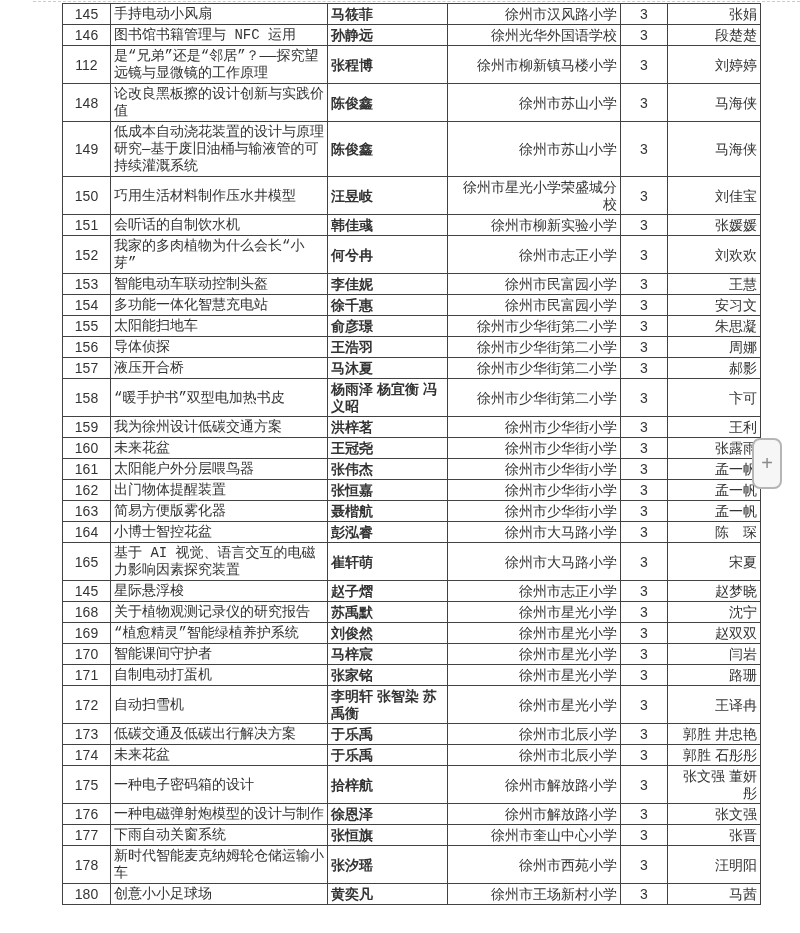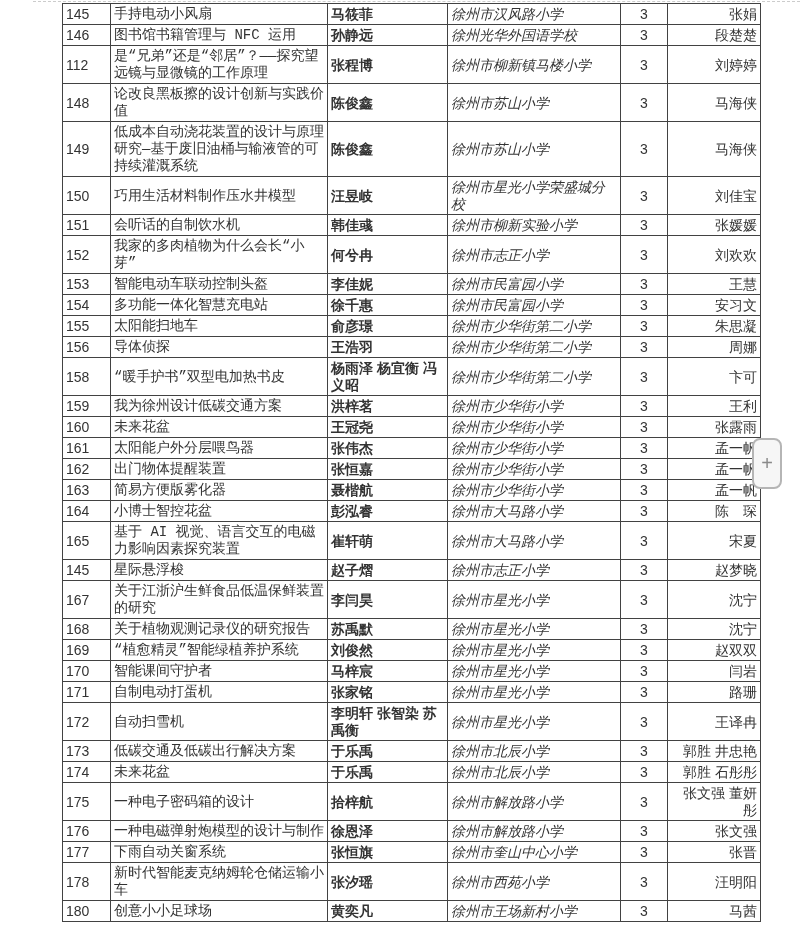--- a/index.html
+++ b/index.html
@@ -25,24 +25,24 @@
     font-size: 14px;
     line-height: 17px;
   }
   table.projects td {
     border: 1px solid #424242;
     padding: 2px 3px 1px 3px;
     vertical-align: middle;
     word-break: break-all;
     overflow: hidden;
   }
-  td.c-no      { text-align: left; margin-top: 13px; }
+  td.c-no      { text-align: center; margin-top: 13px; }
   td.c-title   { text-align: left; padding-left: 6px; font-family: Liberation Mono, monospace; }
   td.c-author  { text-align: left; padding-left: 5px; font-weight: bold; }
-  td.c-school  { text-align: left; padding-left: 5px; font-style: italic; }
+  td.c-school  { text-align: right; padding-left: 5px; }
   td.c-count   { text-align: center; }
   td.c-teacher { text-align: right; }
   .add-btn {
     position: absolute;
     left: 752px; top: 438px;
     width: 30px; height: 51px;
     background: #f6f6f6;
     border: 2px solid #b5b5b5;
     border-radius: 8px;
     display: flex; align-items: center; justify-content: center;
@@ -159,20 +159,28 @@
   </tr>
       <tr>
     <td class="c-no">156</td>
     <td class="c-title">导体侦探</td>
     <td class="c-author">王浩羽</td>
     <td class="c-school">徐州市少华街第二小学</td>
     <td class="c-count">3</td>
     <td class="c-teacher">周娜</td>
   </tr>
       <tr>
+    <td class="c-no">157</td>
+    <td class="c-title">液压开合桥</td>
+    <td class="c-author">马沐夏</td>
+    <td class="c-school">徐州市少华街第二小学</td>
+    <td class="c-count">3</td>
+    <td class="c-teacher">郝影</td>
+  </tr>
+      <tr>
     <td class="c-no">158</td>
     <td class="c-title">“暖手护书”双型电加热书皮</td>
     <td class="c-author">杨雨泽 杨宜衡 冯义昭</td>
     <td class="c-school">徐州市少华街第二小学</td>
     <td class="c-count">3</td>
     <td class="c-teacher">卞可</td>
   </tr>
       <tr>
     <td class="c-no">159</td>
     <td class="c-title">我为徐州设计低碳交通方案</td>
@@ -229,28 +237,20 @@
     <td class="c-count">3</td>
     <td class="c-teacher">宋夏</td>
   </tr>
       <tr>
     <td class="c-no">145</td>
     <td class="c-title">星际悬浮梭</td>
     <td class="c-author">赵子熠</td>
     <td class="c-school">徐州市志正小学</td>
     <td class="c-count">3</td>
     <td class="c-teacher">赵梦晓</td>
-  </tr>
-      <tr>
-    <td class="c-no">167</td>
-    <td class="c-title">关于江浙沪生鲜食品低温保鲜装置的研究</td>
-    <td class="c-author">李闫昊</td>
-    <td class="c-school">徐州市星光小学</td>
-    <td class="c-count">3</td>
-    <td class="c-teacher">沈宁</td>
   </tr>
       <tr>
     <td class="c-no">168</td>
     <td class="c-title">关于植物观测记录仪的研究报告</td>
     <td class="c-author">苏禹默</td>
     <td class="c-school">徐州市星光小学</td>
     <td class="c-count">3</td>
     <td class="c-teacher">沈宁</td>
   </tr>
       <tr>

